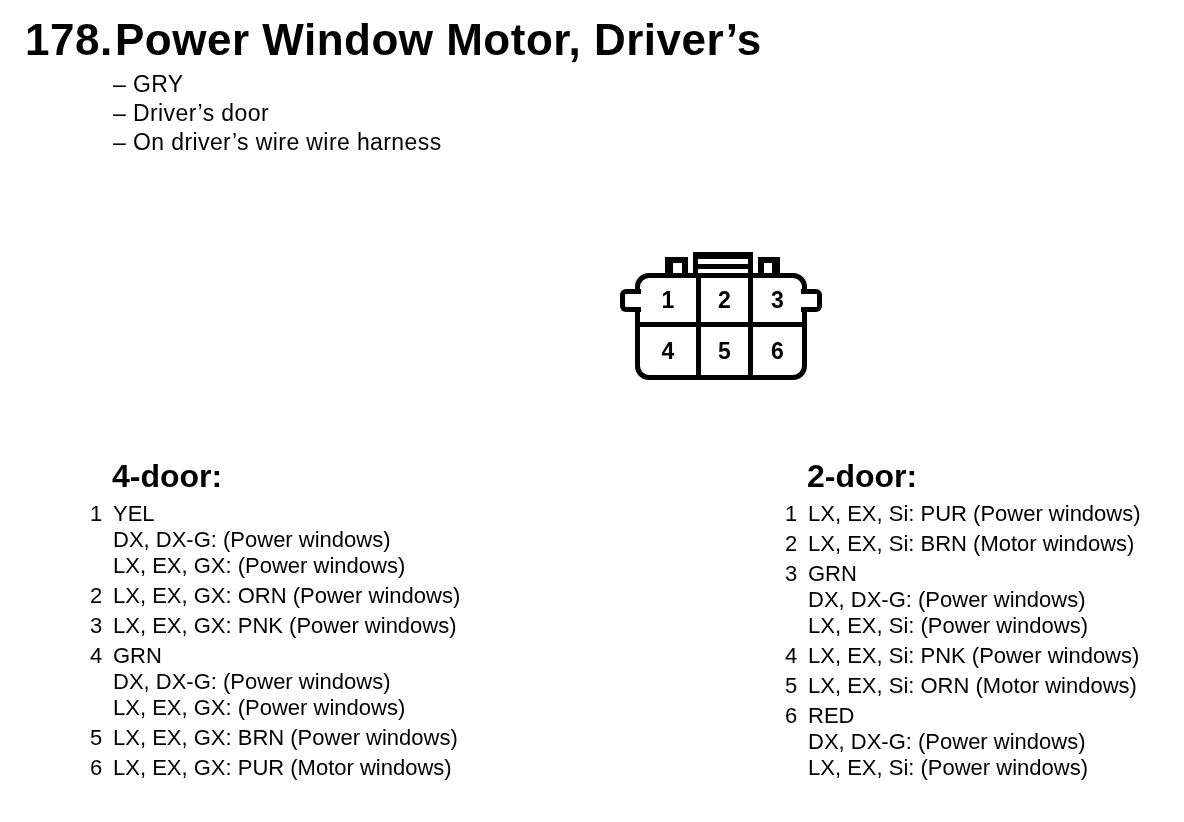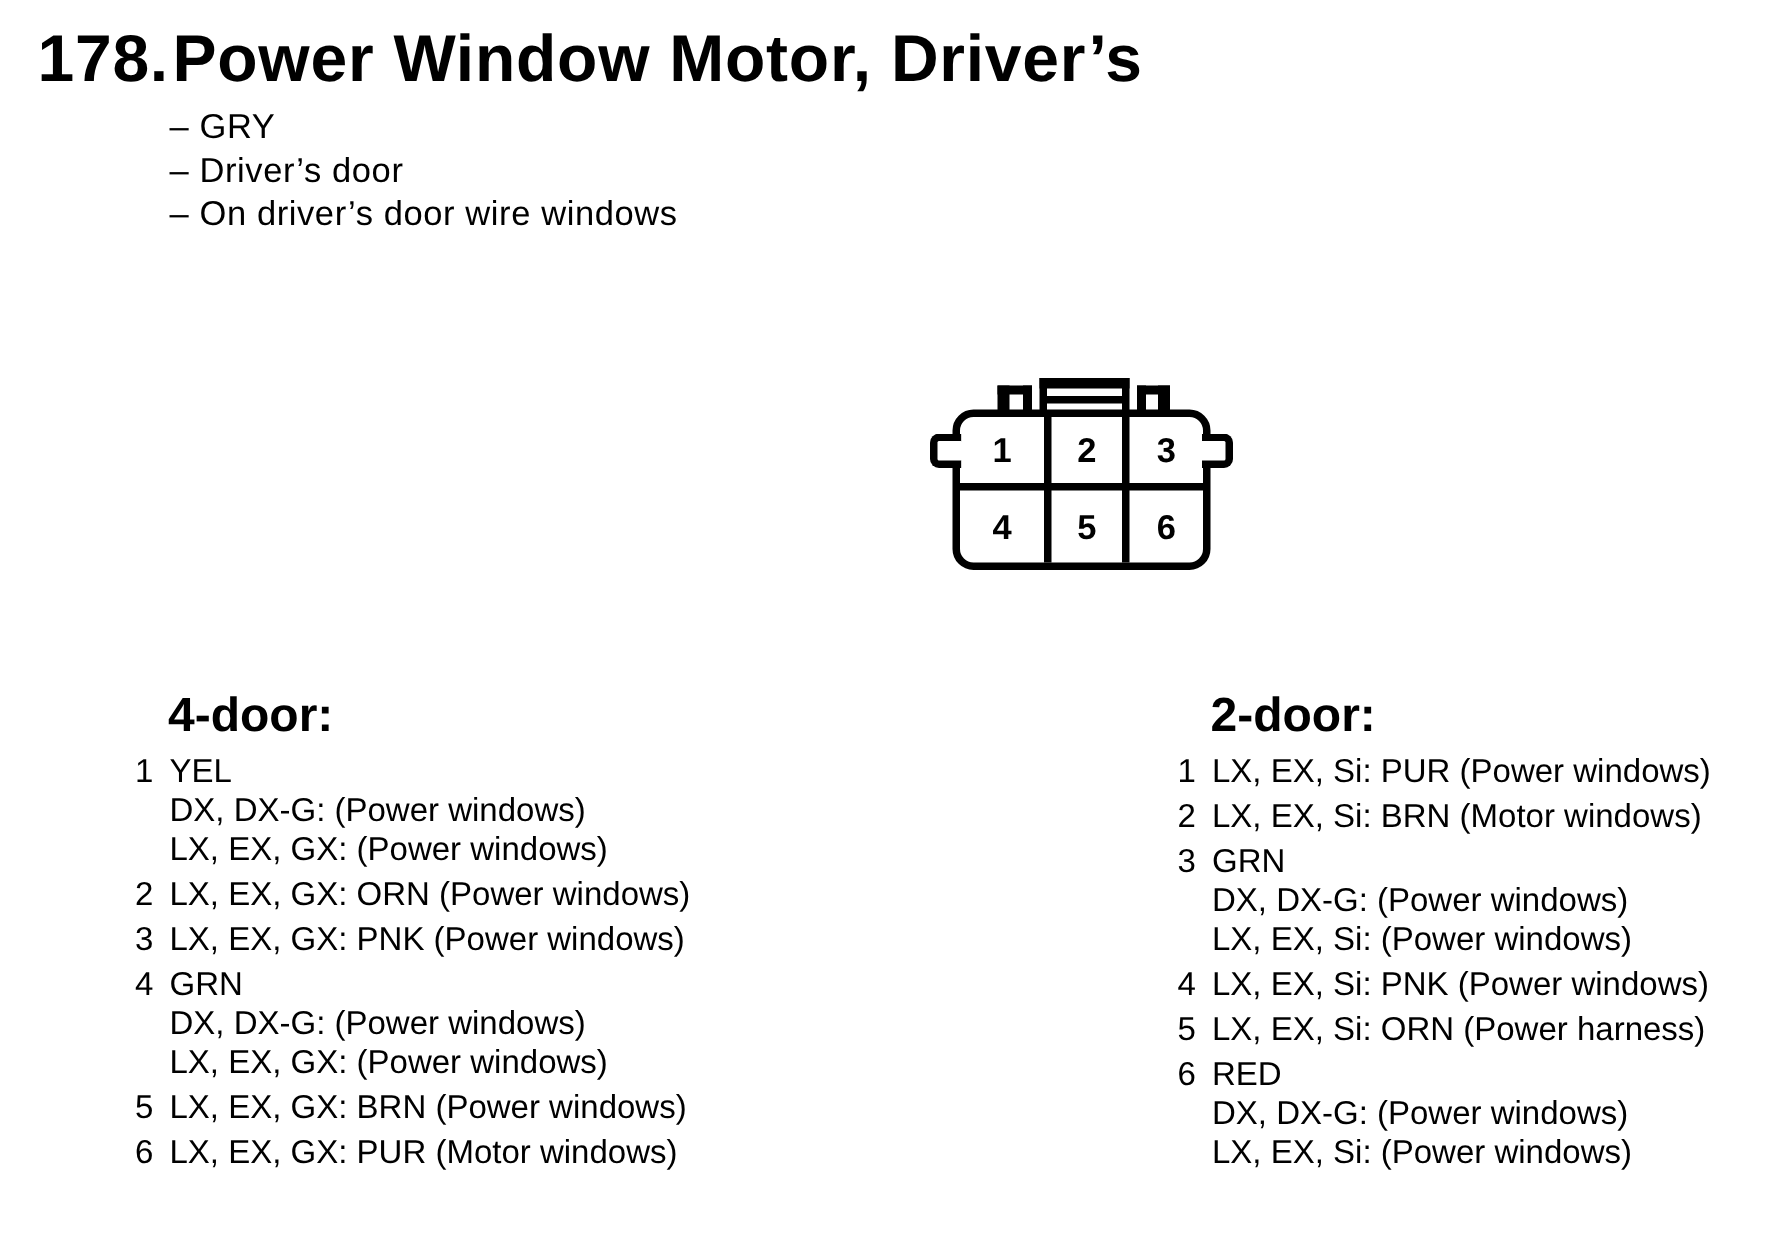--- a/index.html
+++ b/index.html
@@ -65,21 +65,21 @@
 <div class="page">
 
   <div class="title">
     <span class="title-num">178.</span>
     <span class="title-text">Power Window Motor, Driver’s</span>
   </div>
 
   <div class="subtitle">
     <div>– GRY</div>
     <div>– Driver’s door</div>
-    <div>– On driver’s door wire windows</div>
+    <div>– On driver’s wire wire harness</div>
   </div>
 
   <div class="connector">
     <div class="tab tab-l"></div>
     <div class="latch">
       <div class="stripe"></div>
     </div>
     <div class="tab tab-r"></div>
     <div class="cbody"></div>
     <div class="ear ear-l"></div>
@@ -160,21 +160,21 @@
       <div class="row">
         <span class="num"></span>
         <span class="txt">LX, EX, Si: (Power windows)</span>
       </div>
       <div class="row first">
         <span class="num">4</span>
         <span class="txt">LX, EX, Si: PNK (Power windows)</span>
       </div>
       <div class="row first">
         <span class="num">5</span>
-        <span class="txt">LX, EX, Si: ORN (Power harness)</span>
+        <span class="txt">LX, EX, Si: ORN (Motor windows)</span>
       </div>
       <div class="row first">
         <span class="num">6</span>
         <span class="txt">RED</span>
       </div>
       <div class="row">
         <span class="num"></span>
         <span class="txt">DX, DX-G: (Power windows)</span>
       </div>
       <div class="row">

